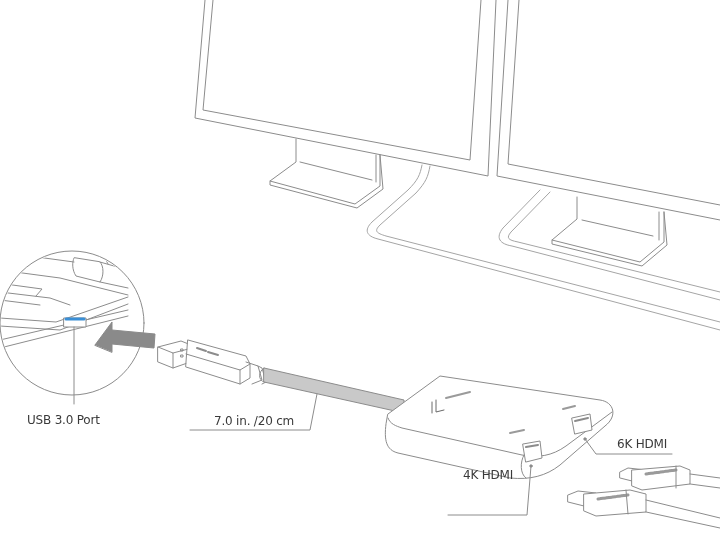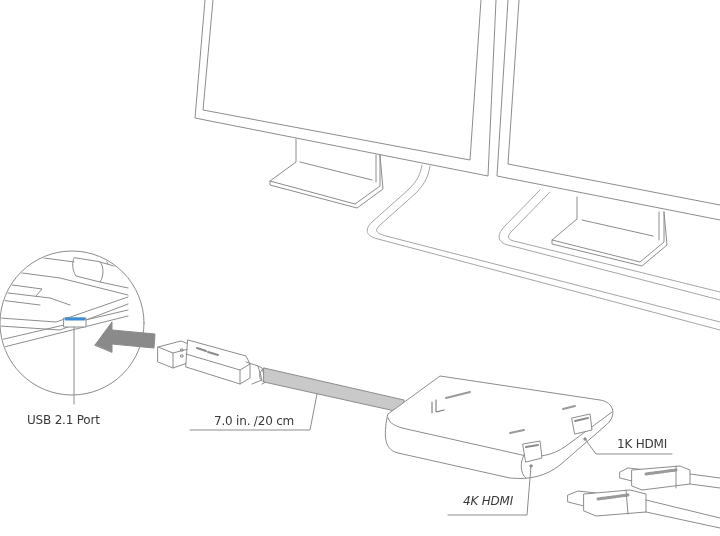--- a/index.html
+++ b/index.html
@@ -16,21 +16,21 @@
     position: absolute;
     font-size: 12px;
     color: #3a3a3a;
     letter-spacing: -0.2px;
     white-space: nowrap;
     font-family: "DejaVu Sans", "Liberation Sans", sans-serif;
   }
   .lbl-usb   { left: 27px;  top: 413px; }
   .lbl-cable { left: 214px; top: 414px; }
   .lbl-2k    { left: 617px; top: 437px; }
-  .lbl-4k    { left: 463px; top: 494px; font-style: italic; }
+  .lbl-4k    { left: 463px; top: 468px; }
 </style>
 </head>
 <body>
 
 <div class="stage">
   <svg class="art" width="720" height="536" viewBox="0 0 720 536">
     <g fill="none" stroke="#8c8c8c" stroke-width="1" stroke-linejoin="round" stroke-linecap="round">
 
       <g>
         <path d="M205 0 L195 118 L488 176 L496 0"></path>
@@ -148,17 +148,17 @@
         <path d="M568 495 L578 491 L596 493 L596 502 L584 506 L568 502 Z" fill="#ffffff"></path>
         <path d="M584 494 L630 490 L646 494 L646 512 L596 516 L584 511 Z" fill="#ffffff"></path>
         <path d="M598 499 L628 495" stroke="#9a9a9a" stroke-width="3" stroke-dasharray="2 1"></path>
         <path d="M626 490 L628 514"></path>
         <path d="M646 500 L720 518"></path>
         <path d="M646 512 L720 528"></path>
       </g>
     </g>
   </svg>
 
-  <div class="label lbl-usb">USB 2.1 Port</div>
+  <div class="label lbl-usb">USB 3.0 Port</div>
   <div class="label lbl-cable">7.0 in. /20 cm</div>
-  <div class="label lbl-2k">1K HDMI</div>
+  <div class="label lbl-2k">6K HDMI</div>
   <div class="label lbl-4k">4K HDMI</div>
 </div>
 
 </body></html>

